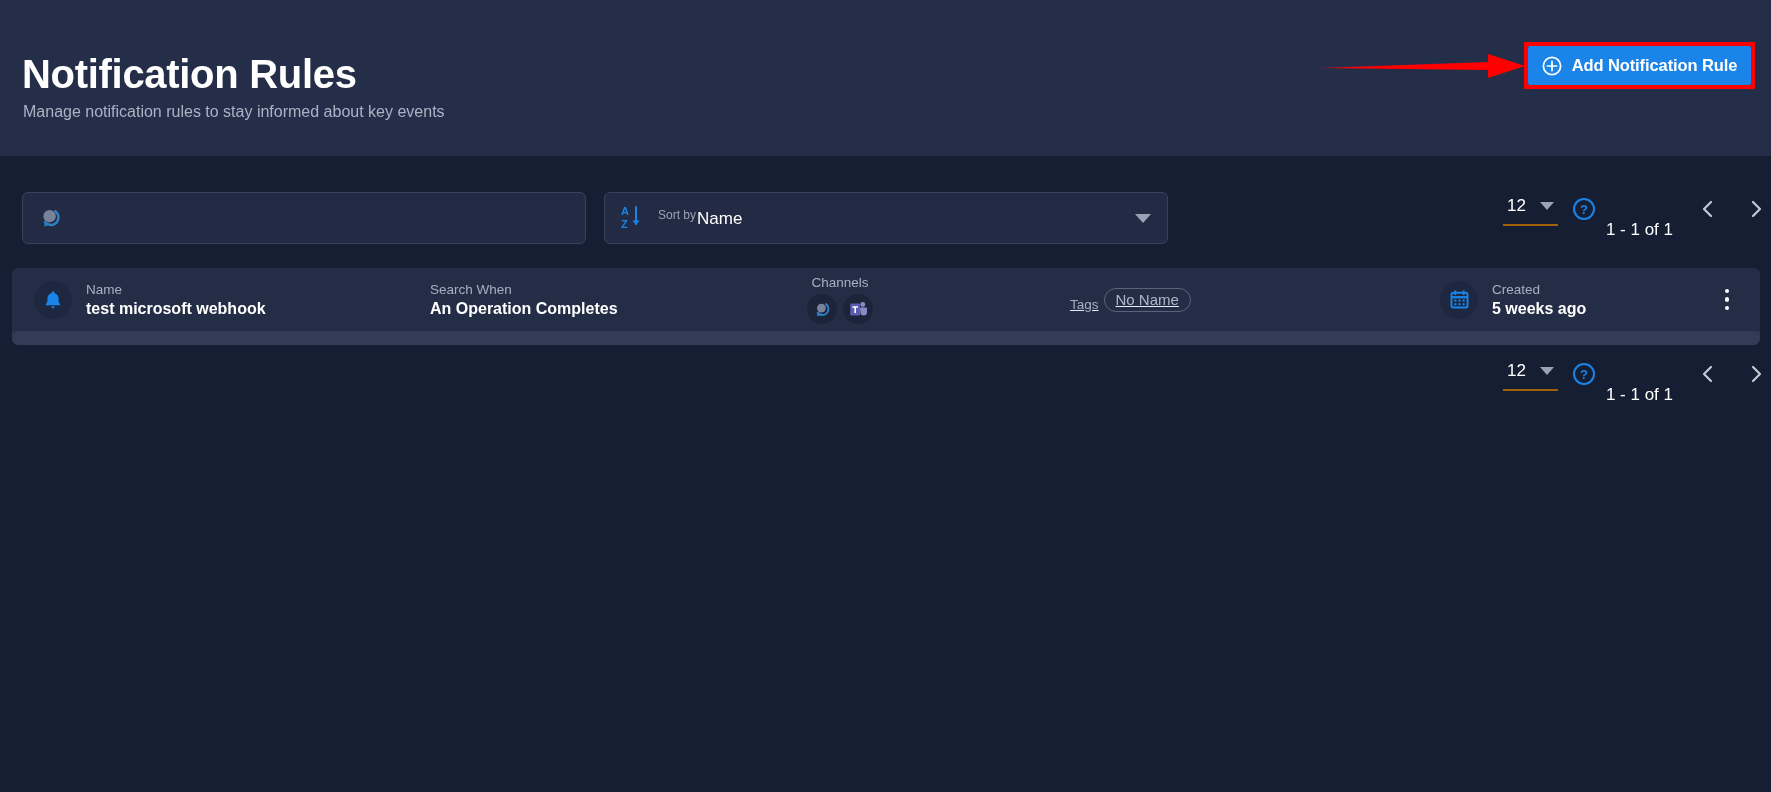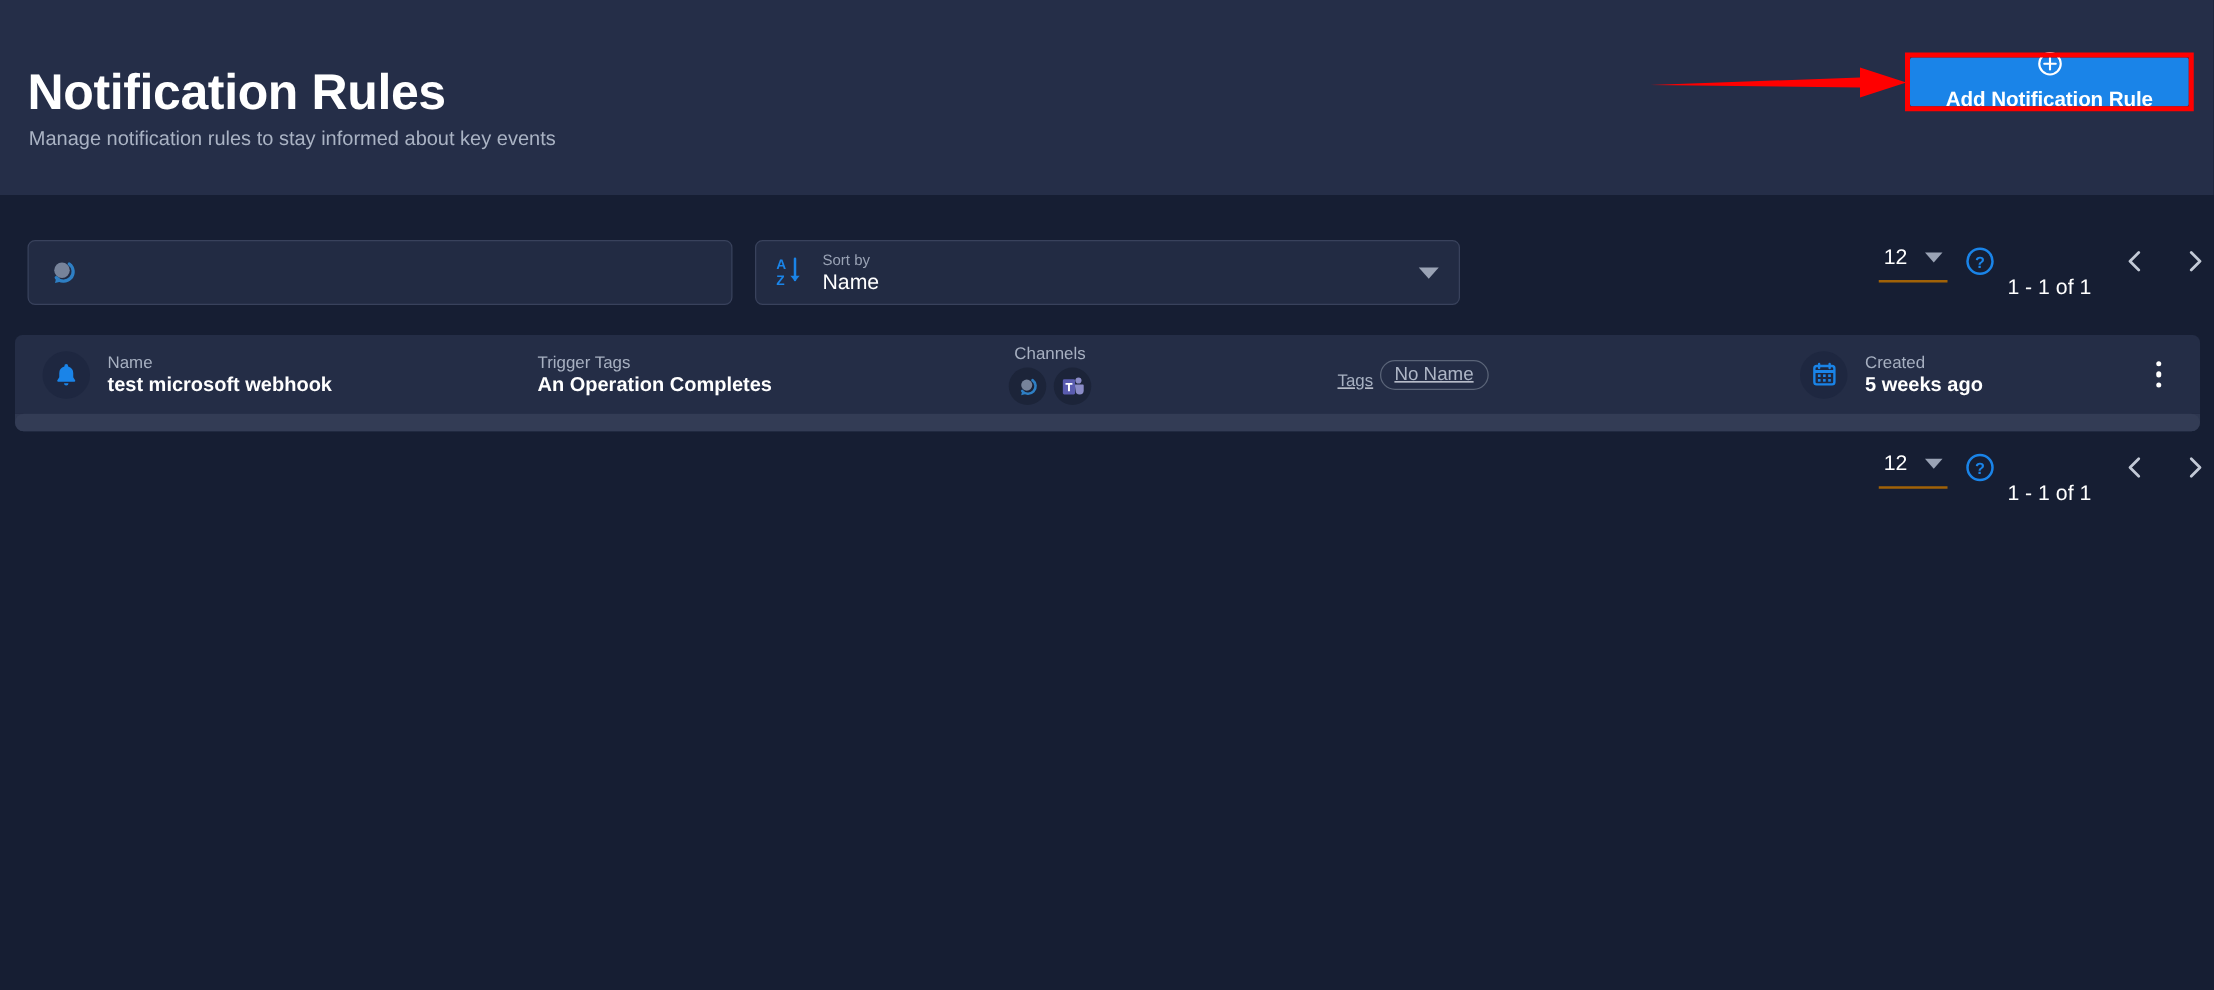--- a/index.html
+++ b/index.html
@@ -69,21 +69,20 @@
     height: 39px;
     background: #1A84E8;
     border: none;
     border-radius: 2px;
     display: flex;
     align-items: center;
     justify-content: center;
     gap: 10px;
     cursor: pointer;
     z-index: 5;
-    flex-direction: column;
   }
 
   .add-btn-label {
     font-size: 16.5px;
     font-weight: 700;
     color: #FFFFFF;
     white-space: nowrap;
     letter-spacing: -0.1px;
   }
 
@@ -144,21 +143,21 @@
     background: #222B43;
     border: 1px solid #39425C;
     border-radius: 6px;
     display: flex;
     align-items: center;
     padding: 0 16px;
     gap: 13px;
     cursor: pointer;
   }
 
-  .sort-texts { display: flex; flex-direction: column; justify-content: center; gap: 1px; }
+  .sort-texts { display: flex; justify-content: center; gap: 1px; }
   .sort-label { font-size: 12px; color: #99A2B4; line-height: 13px; }
   .sort-value { font-size: 17px; color: #FFFFFF; line-height: 19px; }
 
   .sort-caret {
     margin-left: auto;
     width: 0; height: 0;
     border-left: 8px solid transparent;
     border-right: 8px solid transparent;
     border-top: 9px solid #9AA3B5;
   }
@@ -371,21 +370,21 @@
       </svg>
     </span>
     <div class="cell-texts">
       <span class="cell-label">Name</span>
       <span class="cell-value">test microsoft webhook</span>
     </div>
   </div>
 
   <div class="cell cell-trigger">
     <div class="cell-texts">
-      <span class="cell-label">Trigger Tags</span>
+      <span class="cell-label">Search When</span>
       <span class="cell-value">An Operation Completes</span>
     </div>
   </div>
 
   <div class="cell cell-channels">
     <span class="cell-label">Channels</span>
     <div class="channel-icons">
       <span class="channel-chip">
         <svg width="19" height="19" viewBox="0 0 24 24">
           <circle cx="10.6" cy="10.2" r="5.6" fill="#77839A"></circle>

